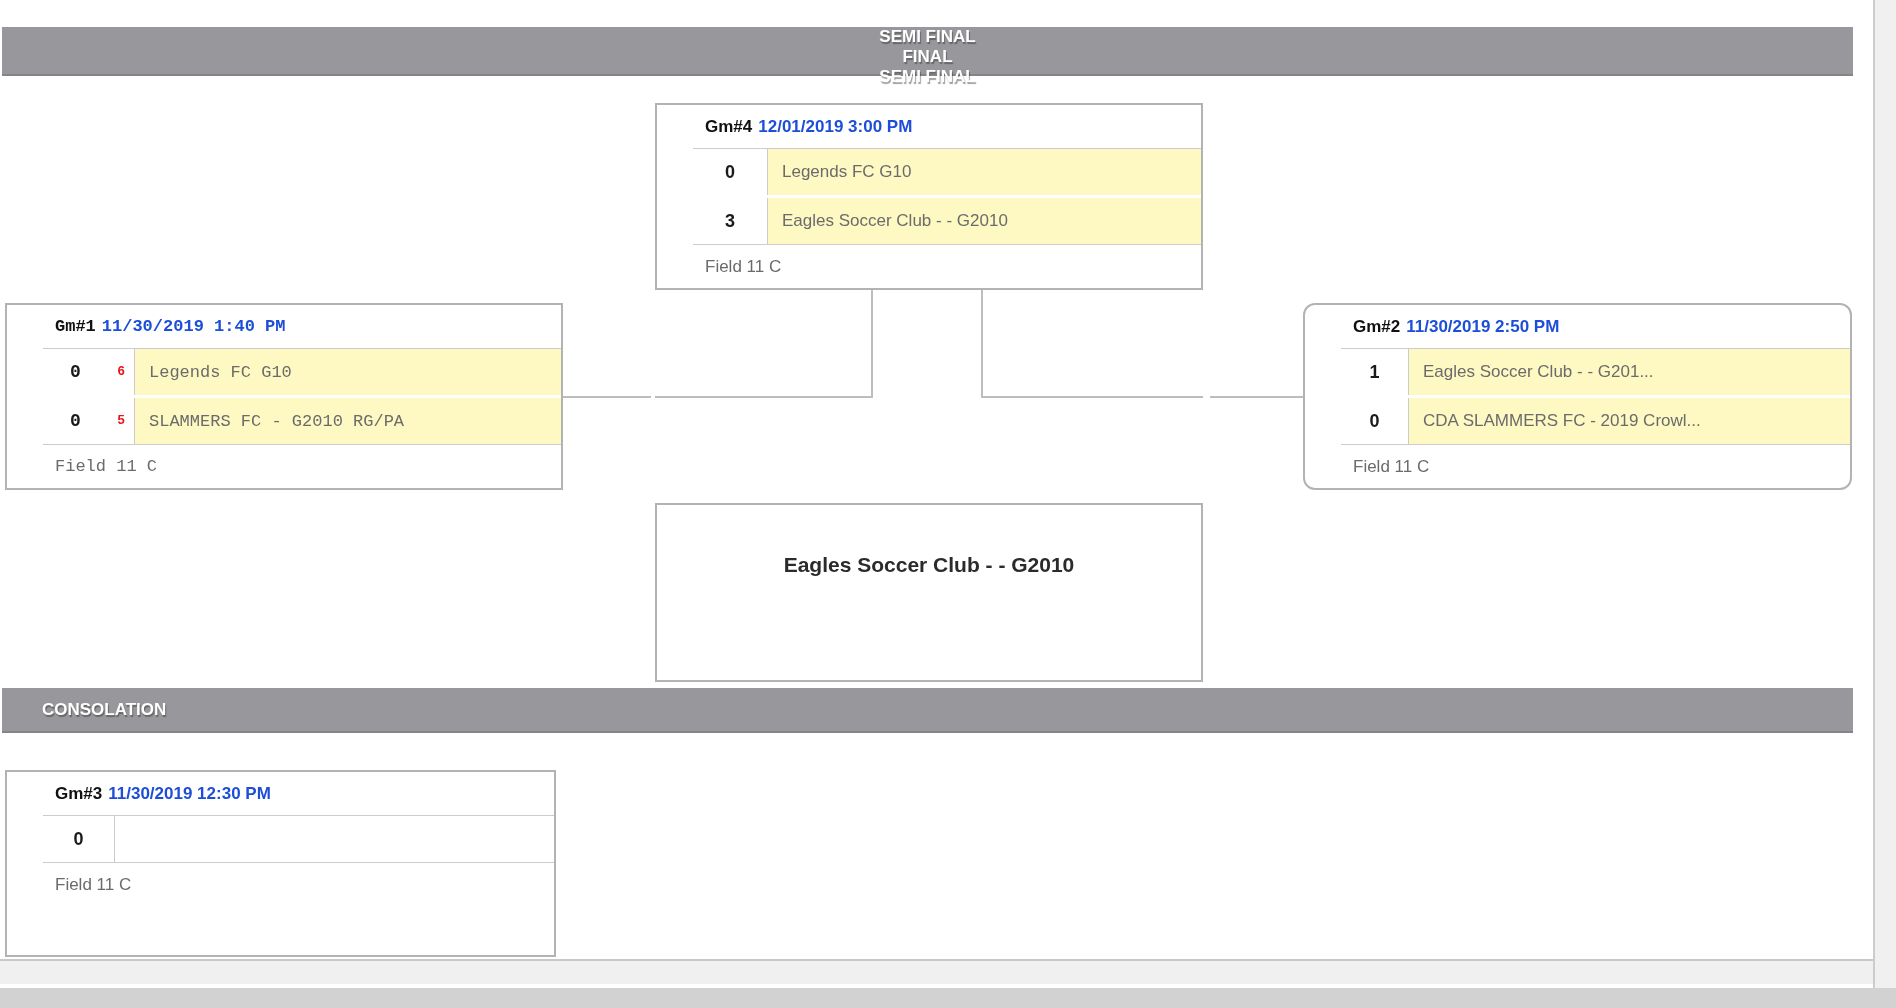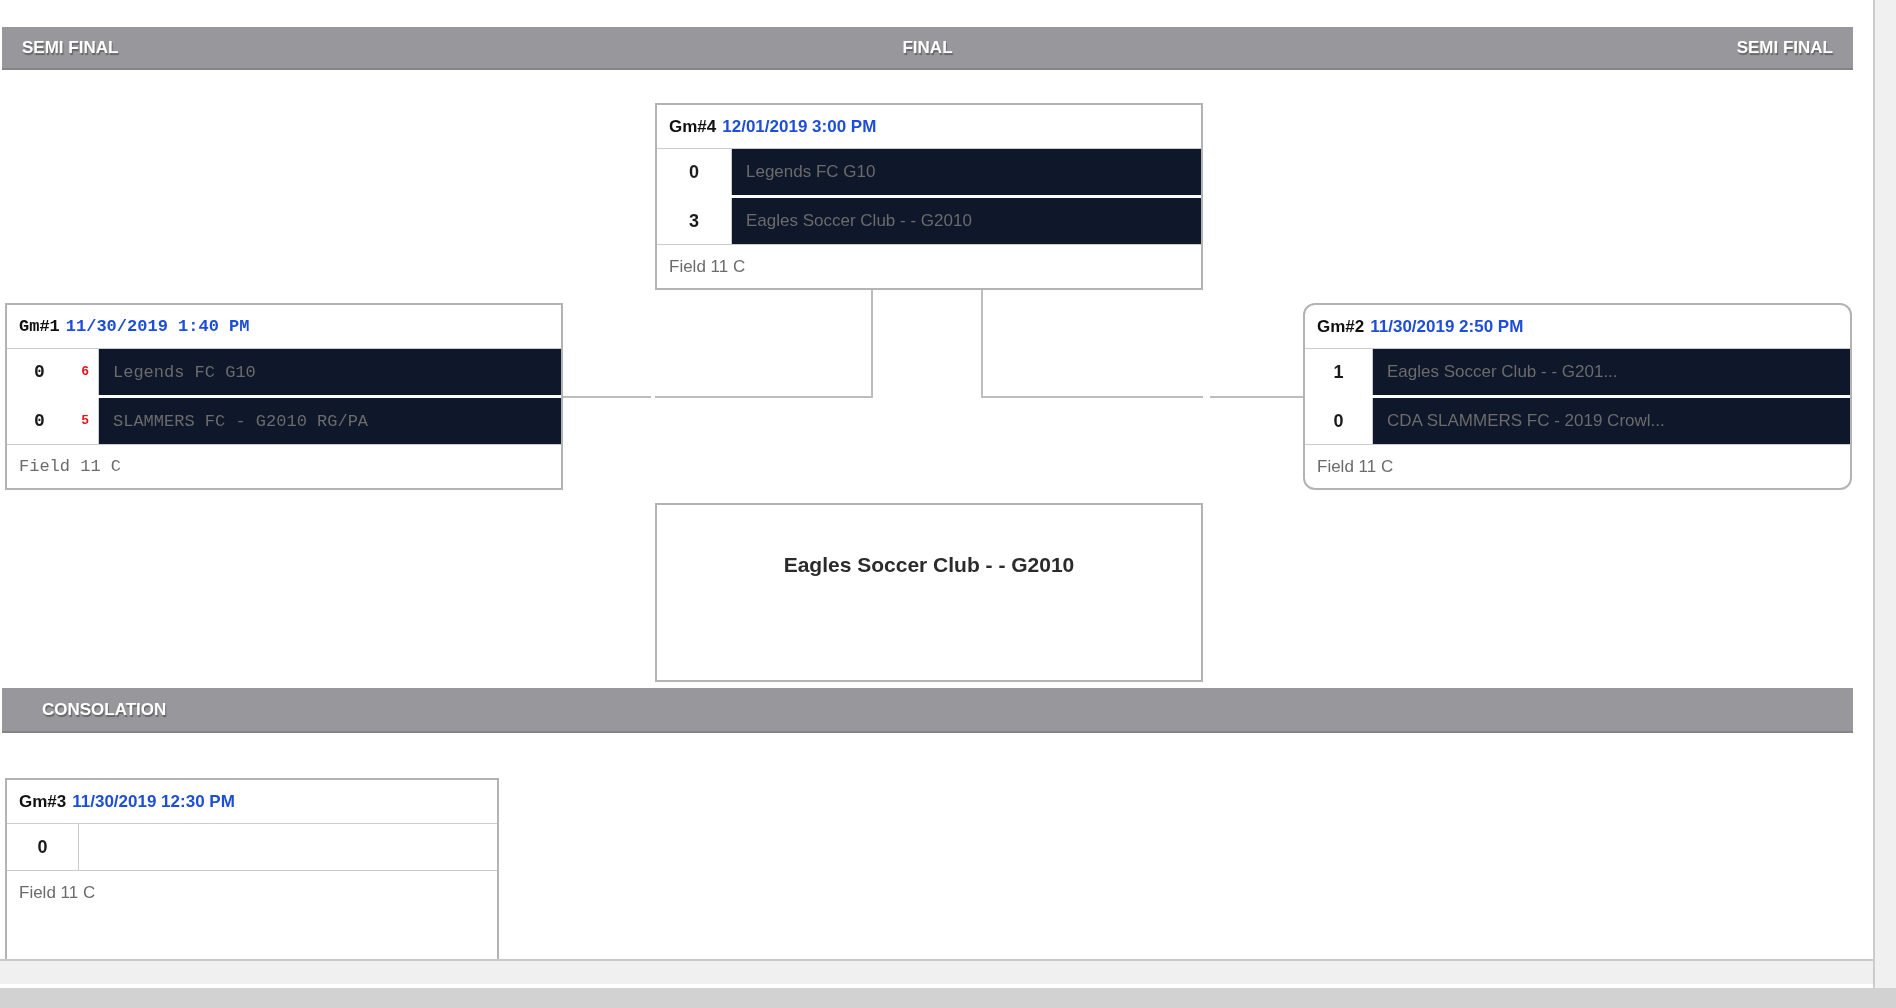--- a/index.html
+++ b/index.html
@@ -10,32 +10,33 @@
   }
 
   
   .section-bar {
     position: absolute; left: 2px; width: 1851px; box-sizing: border-box;
     background: #98979b; border-bottom: 2px solid #858488;
     color: #ffffff; font-weight: bold; font-size: 17px;
     display: flex; align-items: center; padding: 0 20px;
     text-shadow: 1px 2px 1px rgba(40,40,40,0.45);
   }
-  #top-bar { top: 27px; height: 43px; justify-content: space-between; }
+  #top-bar { top: 27px; height: 49px; justify-content: space-between; flex-direction: column; }
   #consolation-bar { top: 688px; height: 45px; padding-left: 40px; }
 
   
   .match {
     position: absolute; box-sizing: border-box; background: #ffffff;
     border: 2px solid #b3b3b3;
+    padding-left: 36px;
   }
   #match-gm4 { left: 655px; top: 103px; width: 548px; height: 187px; }
   #match-gm1 { left: 5px;   top: 303px; width: 558px; height: 187px; font-family: Liberation Mono, monospace; }
   #match-gm2 { left: 1303px;top: 303px; width: 549px; height: 187px; border-radius: 12px; }
-  #match-gm3 { left: 5px;   top: 770px; width: 494px; height: 187px; margin-top: 8px; }
+  #match-gm3 { left: 5px;   top: 770px; width: 551px; height: 187px; }
 
   .match-header {
     height: 43px; border-bottom: 1px solid #cccccc;
     display: flex; align-items: center; padding: 0 12px;
     font-size: 17px; font-weight: bold; white-space: nowrap; overflow: hidden;
   }
   .game-no { color: #111111; margin-right: 6px; }
   .game-dt { color: #1d4ed8; }
 
   .team-row { display: flex; height: 46px; }
@@ -50,21 +51,21 @@
   #match-gm4 .score-cell { width: 75px; min-width: 75px; }
   #match-gm2 .score-cell { width: 68px; min-width: 68px; }
   #match-gm1 .score-cell { width: 92px; min-width: 92px; }
   .score-cell.has-pk .score-val { transform: translateX(-13px); }
   .pk {
     position: absolute; right: 9px; top: 50%; transform: translateY(-52%);
     font-size: 13px; font-weight: bold; color: #e8121a;
   }
 
   .team-cell {
-    flex: 1; background: #0f172a; display: flex; align-items: center;
+    flex: 1; background: #fef9c3; display: flex; align-items: center;
     padding: 0 14px; font-size: 17px; color: #6b6b6b;
     white-space: nowrap; overflow: hidden;
   }
 
   .match-footer {
     height: 43px; border-top: 1px solid #cccccc;
     display: flex; align-items: center; padding: 0 12px;
     font-size: 17px; color: #6b6b6b;
   }
 

